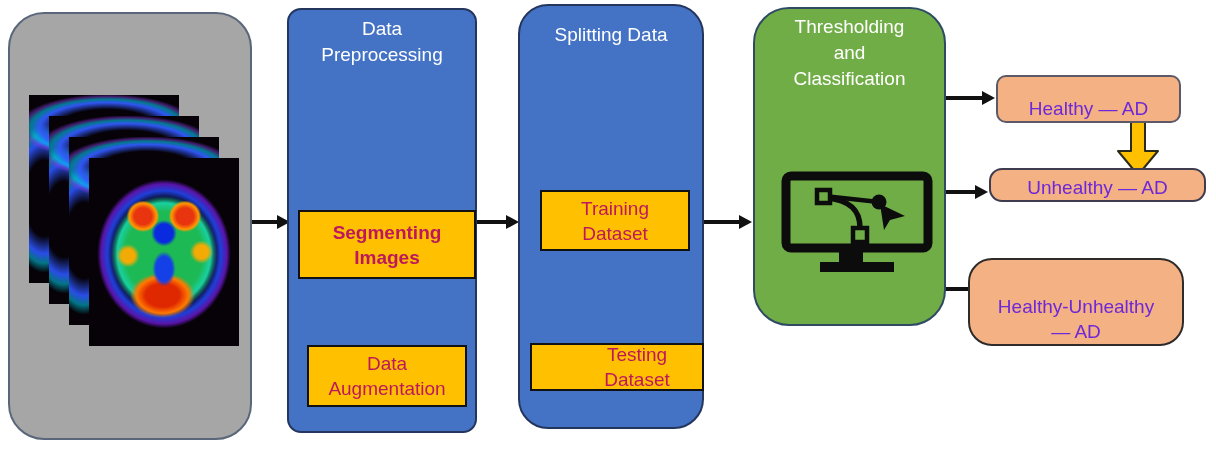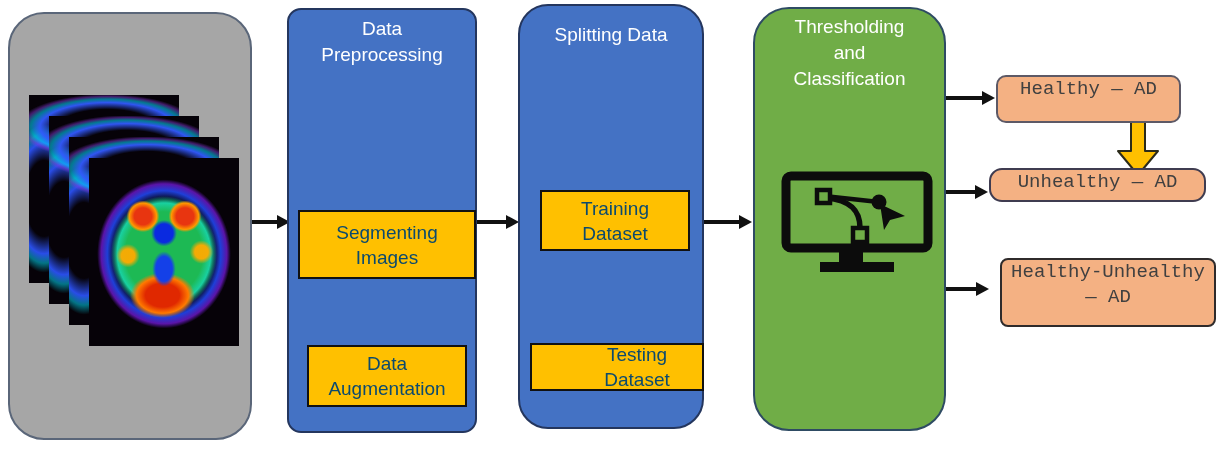--- a/index.html
+++ b/index.html
@@ -19,43 +19,43 @@
   }
   .stage-preprocessing{
     left:287px;top:8px;width:190px;height:425px;background:#4472c4;
     border:2px solid #24365e;border-radius:14px;
   }
   .stage-splitting{
     left:518px;top:4px;width:186px;height:425px;background:#4472c4;
     border:2px solid #24365e;border-radius:30px;
   }
   .stage-classification{
-    left:753px;top:7px;width:193px;height:424px;background:#70ad47;
+    left:753px;top:7px;width:193px;height:319px;background:#70ad47;
     border:2px solid #2e4b63;border-radius:36px;
   }
   .step-box{
     position:absolute;box-sizing:border-box;background:#ffc000;border:2px solid #111111;
     display:flex;align-items:center;justify-content:center;text-align:center;
-    color:#0c4a6e;font-size:19px;line-height:25px;white-space:pre-line;
+    color:#be185d;font-size:19px;line-height:25px;white-space:pre-line;
   }
-  .step-segmenting{left:9px;top:200px;width:178px;height:69px;}
+  .step-segmenting{left:9px;top:200px;width:178px;height:69px;font-weight:bold;}
   .step-augmentation{left:18px;top:335px;width:160px;height:62px;}
   .step-training{left:20px;top:184px;width:150px;height:61px;}
   .step-testing{left:10px;top:337px;width:174px;height:48px;padding-left:40px;}
   .down-arrow{position:absolute;}
   .down-arrow-preprocessing{left:361px;top:86px;}
   .down-arrow-splitting{left:596px;top:74px;}
   .output-box{
     position:absolute;box-sizing:border-box;background:#f4b183;z-index:1;
-    display:flex;align-items:flex-start;justify-content:center;text-align:center;
-    color:#404040;font-size:19px;line-height:25px;white-space:pre-line;font-family:Liberation Mono, monospace;
+    display:flex;align-items:flex-end;justify-content:center;text-align:center;
+    color:#6d28d9;font-size:19px;line-height:25px;white-space:pre-line;
   }
   .output-healthy{left:996px;top:75px;width:185px;height:48px;border:2px solid #5d5966;border-radius:10px;}
   .output-unhealthy{left:989px;top:168px;width:217px;height:34px;border:2.5px solid #3f3c50;border-radius:13px;}
-  .output-healthy-unhealthy{left:1000px;top:258px;width:216px;height:69px;border:2.5px solid #2f2b2b;border-radius:8px;}
+  .output-healthy-unhealthy{left:968px;top:258px;width:216px;height:88px;border:2.5px solid #2f2b2b;border-radius:24px;}
   
   .scan-stack{position:absolute;left:19px;top:81px;width:212px;height:252px;}
   .scan-layer{position:absolute;width:150px;height:188px;background:#060208;}
   .scan-back{
     background:
       radial-gradient(ellipse 62% 18% at 52% 17%, rgba(0,0,0,0) 52%, rgba(50,90,255,0.95) 72%, rgba(0,220,255,0.55) 82%, rgba(140,60,230,0.45) 90%, rgba(0,0,0,0) 97%),
       radial-gradient(ellipse 26% 42% at 10% 55%, rgba(0,0,0,0) 48%, rgba(45,85,255,0.9) 70%, rgba(0,229,255,0.5) 82%, rgba(0,0,0,0) 94%),
       #060208;
   }
   .scan-front{

